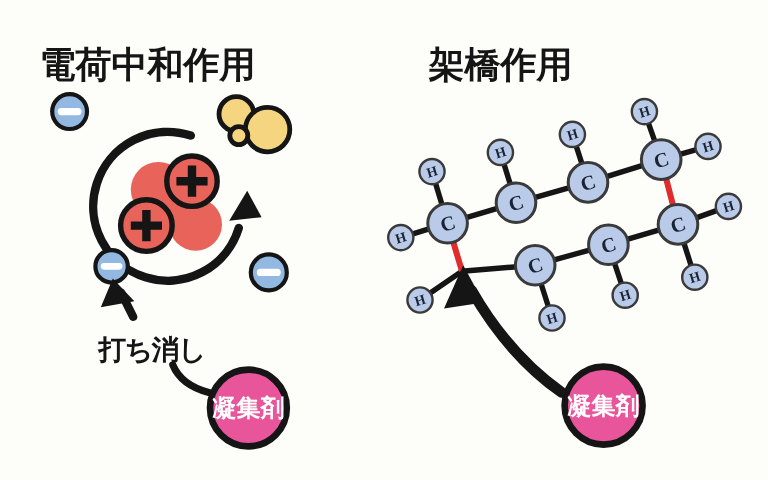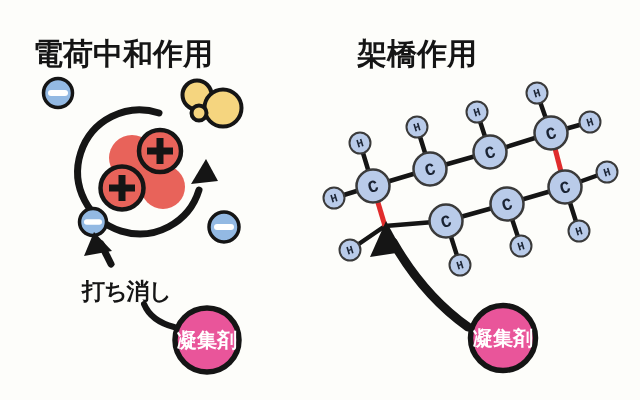--- a/index.html
+++ b/index.html
@@ -1,17 +1,17 @@
 <!DOCTYPE html>
 <html><head>
 <meta charset="utf-8">
 <style>
   html,body{margin:0;padding:0;background:#ffffff;}
   .canvas{position:relative;width:640px;height:400px;background:#fdfdfa;overflow:hidden;
-          font-family:Liberation Mono, monospace;}
+          font-family:Liberation Serif, serif;}
   svg{display:block;}
   .title{font-size:30px;font-weight:700;fill:#151515;}
   .cancel{font-size:23px;font-weight:700;fill:#151515;letter-spacing:-1px;}
   .floc-label{font-size:20px;font-weight:700;fill:#ffffff;text-anchor:middle;}
   .ink{stroke:#151515;fill:none;}
   .bond{stroke:#151515;stroke-width:4.5;stroke-linecap:round;}
   .redbond{stroke:#e02c2c;stroke-width:5;stroke-linecap:butt;}
   .c-atom{fill:#b9cbe9;stroke:#3a3a3a;stroke-width:2.5;}
   .h-atom{fill:#b9cbe9;stroke:#3a3a3a;stroke-width:2;}
   .c-label{font-size:17px;font-weight:700;fill:#1a2333;text-anchor:middle;}

